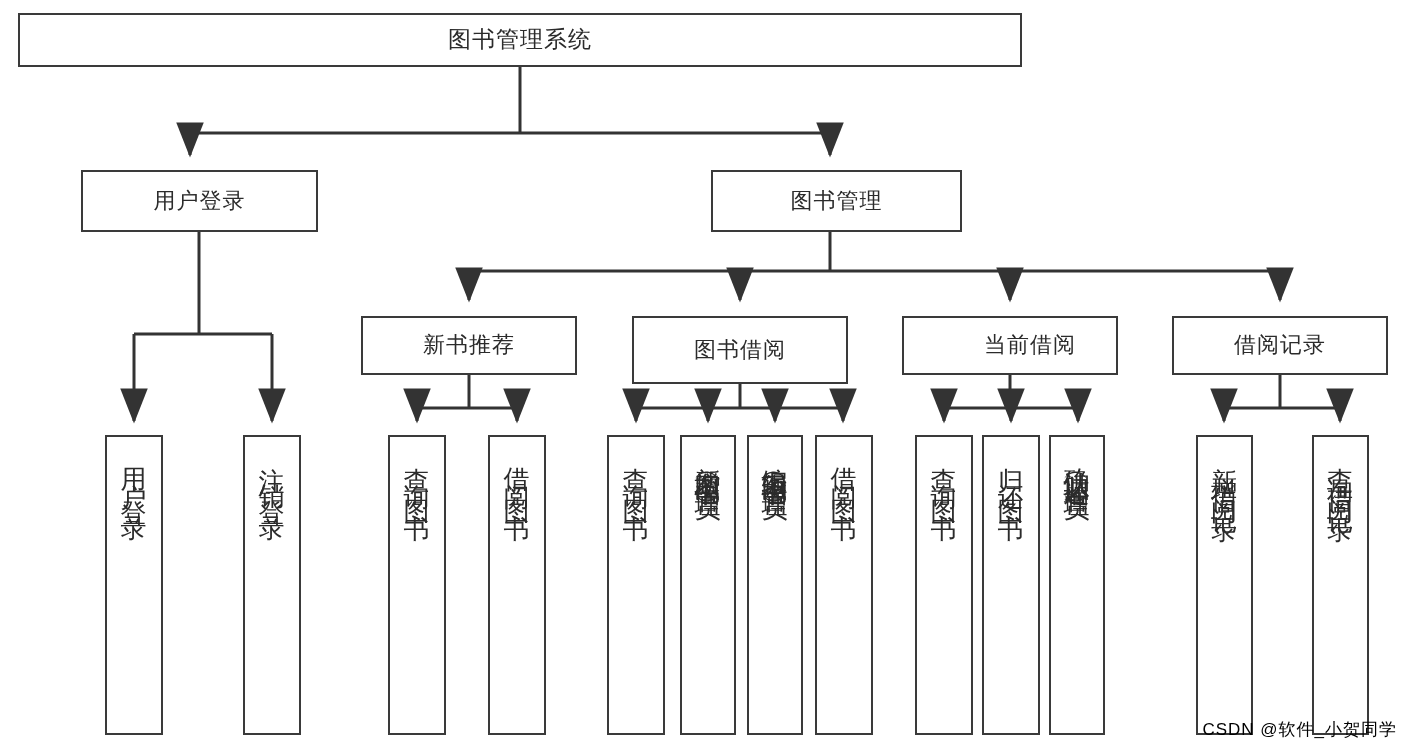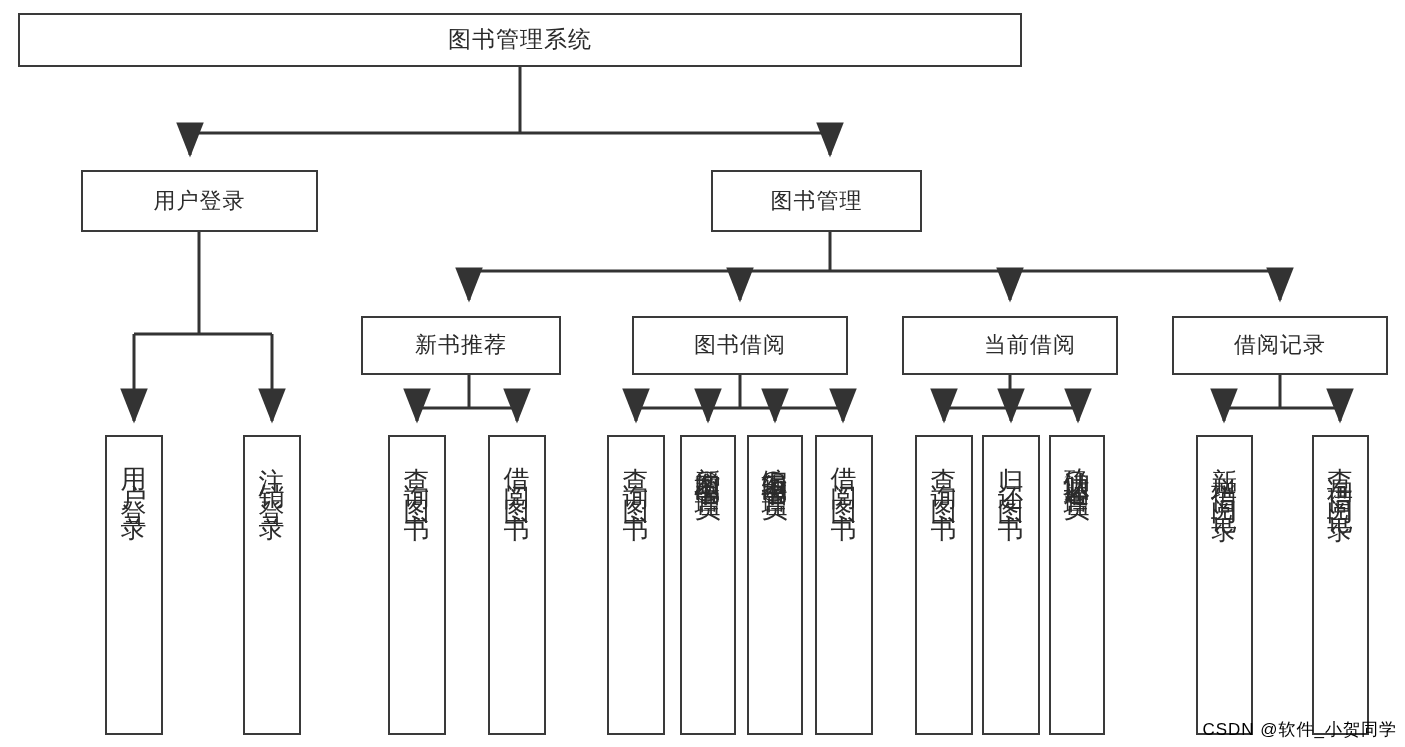--- a/index.html
+++ b/index.html
@@ -137,29 +137,29 @@
   </svg>
 
   <div class="node-box node-root" style="left:18px;top:13px;width:1004px;height:54px;">
     <span class="node-label">图书管理系统</span>
   </div>
 
   <div class="node-box node-l2" style="left:81px;top:170px;width:237px;height:62px;">
     <span class="node-label">用户登录</span>
   </div>
 
-  <div class="node-box node-l2" style="left:711px;top:170px;width:211px;height:62px;">
+  <div class="node-box node-l2" style="left:711px;top:170px;width:251px;height:62px;">
     <span class="node-label">图书管理</span>
   </div>
 
-  <div class="node-box node-l3" style="left:361px;top:316px;width:200px;height:59px;">
+  <div class="node-box node-l3" style="left:361px;top:316px;width:216px;height:59px;">
     <span class="node-label">新书推荐</span>
   </div>
 
-  <div class="node-box node-l3" style="left:632px;top:316px;width:216px;height:59px;">
+  <div class="node-box node-l3" style="left:632px;top:316px;width:216px;height:68px;">
     <span class="node-label">图书借阅</span>
   </div>
 
   <div class="node-box node-l3" style="left:902px;top:316px;width:216px;height:59px;padding-left:40px;">
     <span class="node-label">当前借阅</span>
   </div>
 
   <div class="node-box node-l3" style="left:1172px;top:316px;width:216px;height:59px;">
     <span class="node-label">借阅记录</span>
   </div>

